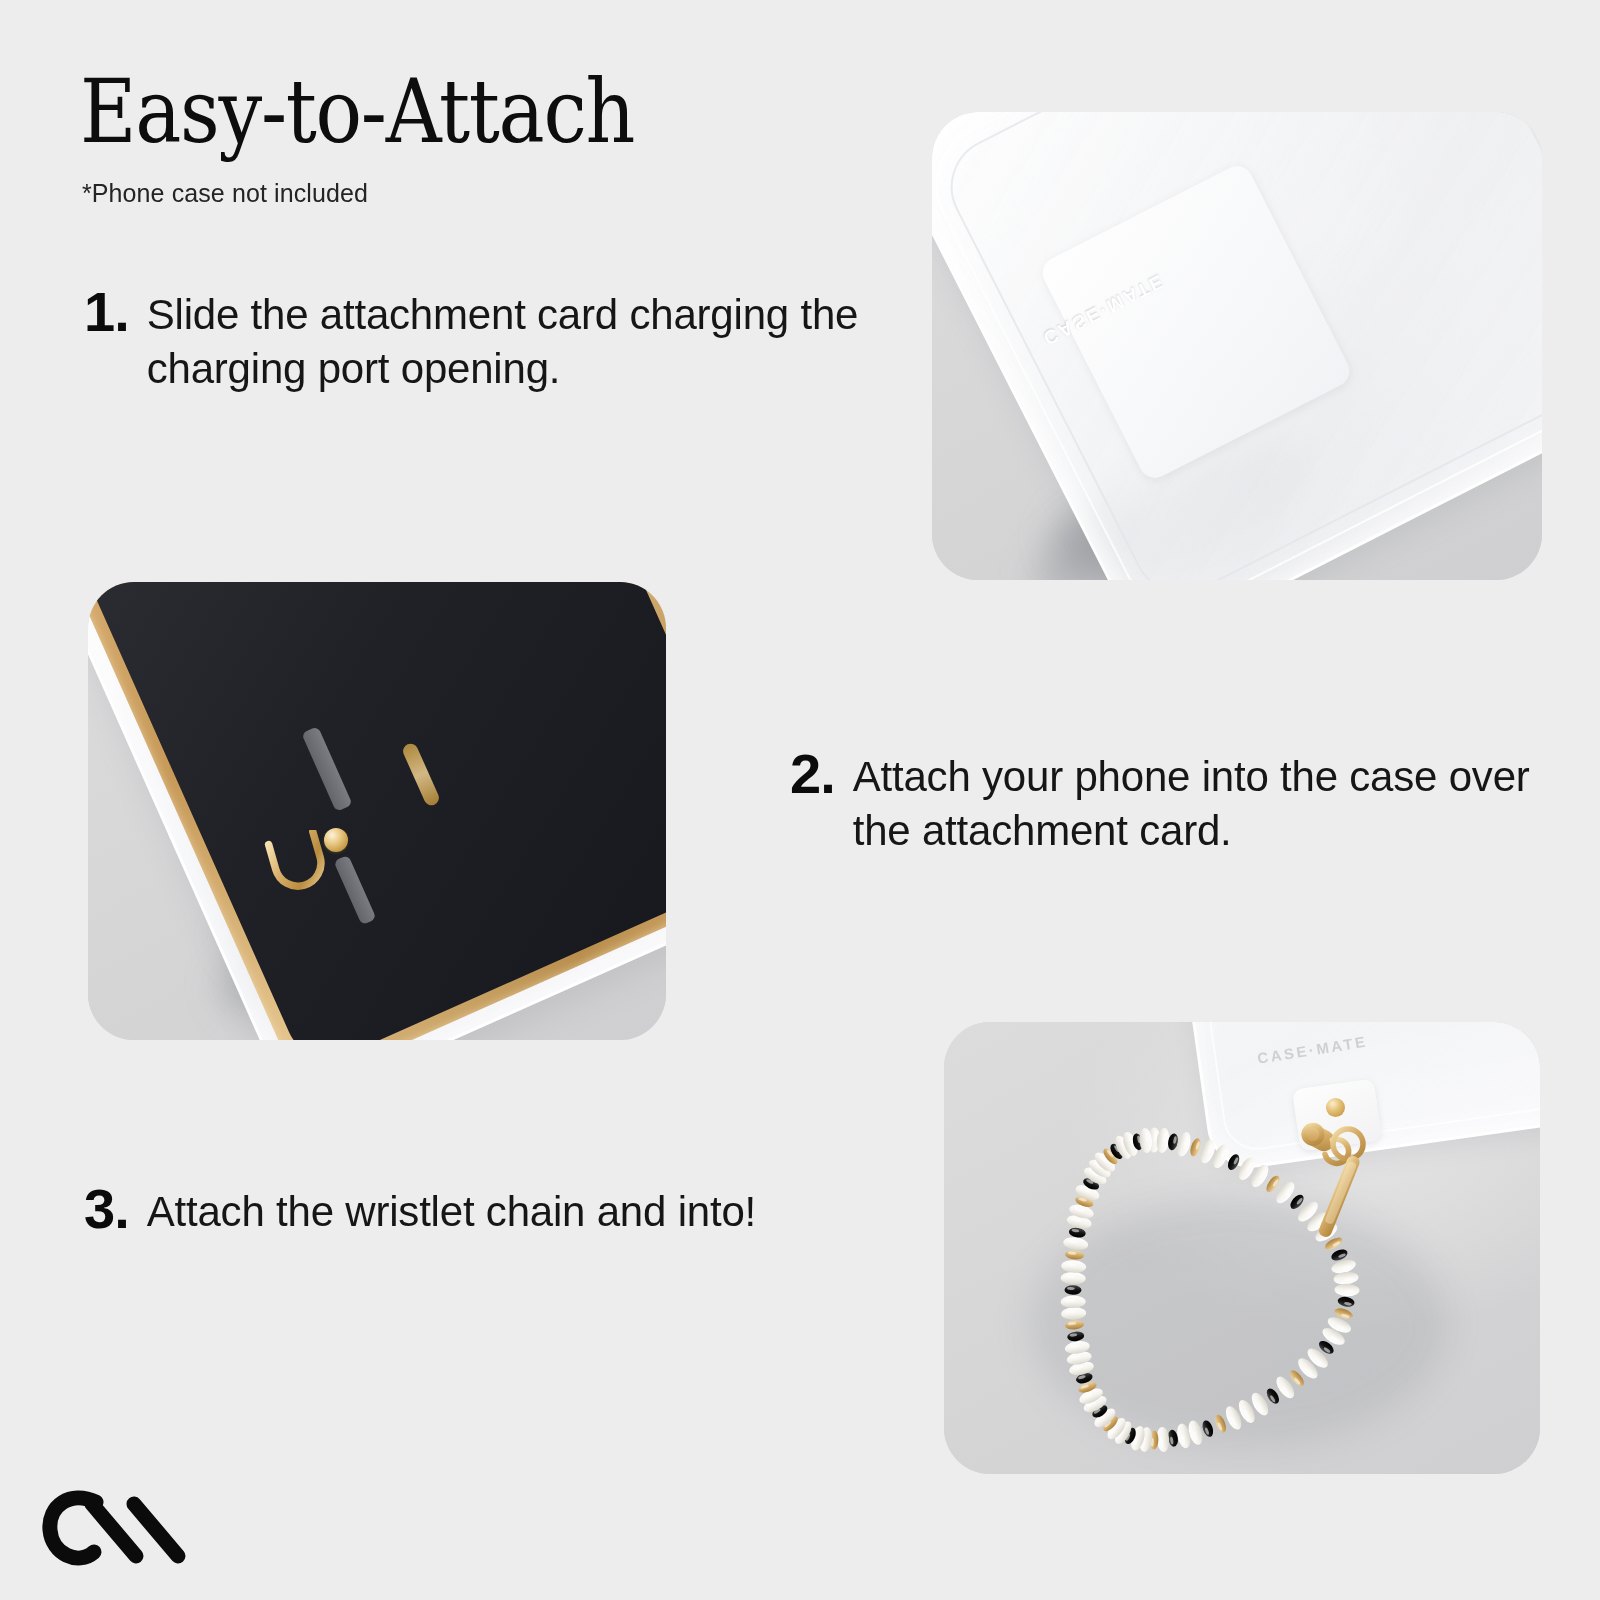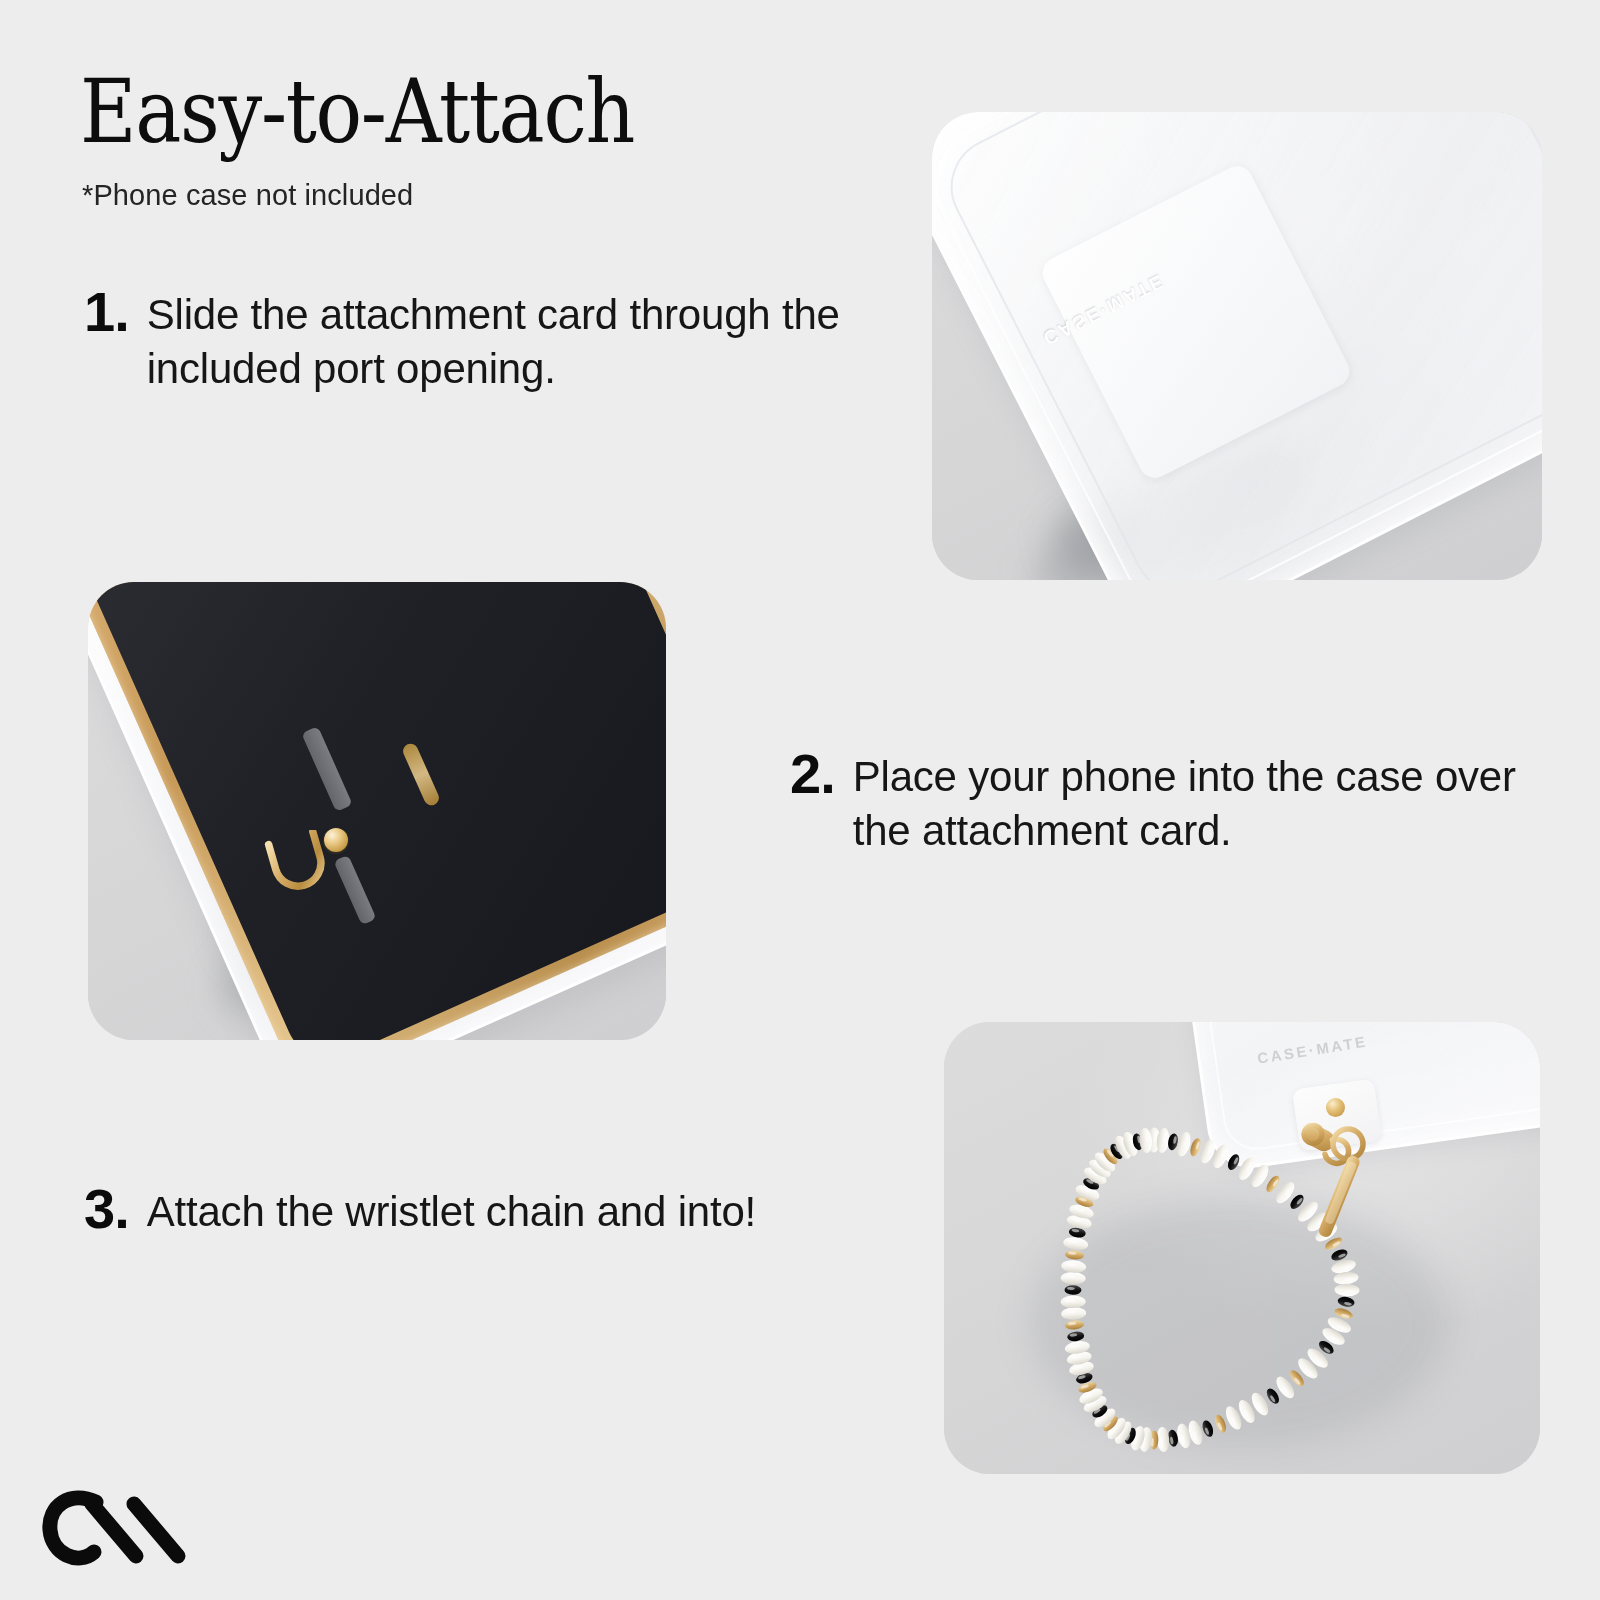--- a/index.html
+++ b/index.html
@@ -35,21 +35,21 @@
     color: #0d0d0d;
     font-weight: 400;
     transform: scaleX(0.88);
     transform-origin: left top;
     white-space: nowrap;
   }
   .subnote {
     position: absolute;
     left: 82px;
     top: 180px;
-    font-size: 29px;
+    font-size: 25px;
     line-height: 1.1;
     color: #242424;
     letter-spacing: 0.1px;
     white-space: nowrap;
   }
 
   
   .step {
     position: absolute;
     display: flex;
@@ -291,26 +291,26 @@
 <body>
 
 <div class="stage">
 
   <div class="headline">Easy-to-Attach</div>
 
   <div class="subnote">*Phone case not included</div>
 
   <div class="step" id="step-1">
     <div class="step-num">1.</div>
-    <div class="step-text">Slide the attachment card through the included port opening.</div>
+    <div class="step-text">Slide the attachment card charging the charging port opening.</div>
   </div>
 
   <div class="step" id="step-2">
     <div class="step-num">2.</div>
-    <div class="step-text">Place your phone into the case over the attachment card.</div>
+    <div class="step-text">Attach your phone into the case over the attachment card.</div>
   </div>
 
   <div class="step" id="step-3">
     <div class="step-num">3.</div>
     <div class="step-text">Attach the wristlet chain and into!</div>
   </div>
 
   <div class="panel" id="panel-1">
     <div class="panel-bg"></div>
 

